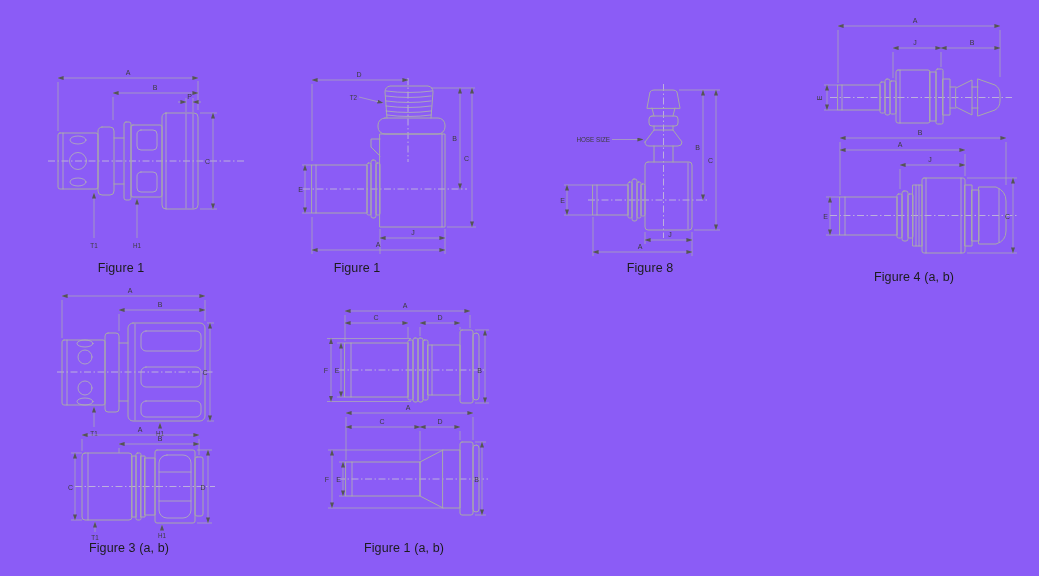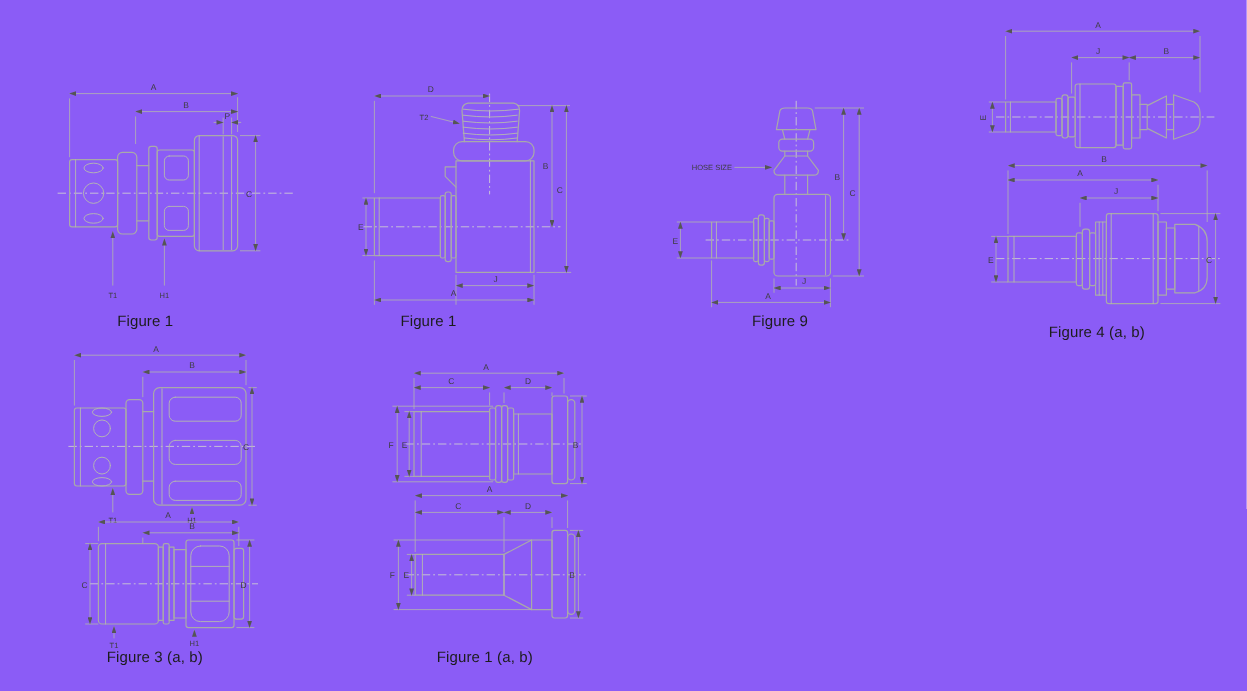--- a/index.html
+++ b/index.html
@@ -136,21 +136,21 @@
     <line class="dim" x1="95" y1="170" x2="142" y2="170" marker-start="url(#ah)" marker-end="url(#ah)"></line>
     <line class="dim" x1="43" y1="182" x2="142" y2="182" marker-start="url(#ah)" marker-end="url(#ah)"></line>
   </g>
   <text class="lbl-s" x="60" y="72" text-anchor="end">HOSE SIZE</text>
   <text class="lbl" x="150" y="80" text-anchor="end">B</text>
   <text class="lbl" x="163" y="93" text-anchor="end">C</text>
   <text class="lbl" x="15" y="133" text-anchor="end">E</text>
   <text class="lbl" x="120" y="167" text-anchor="middle">J</text>
   <text class="lbl" x="90" y="179" text-anchor="middle">A</text>
 </svg>
-<div class="cap" style="left:650px;top:261px">Figure 9</div>
+<div class="cap" style="left:650px;top:261px">Figure 8</div>
 
 <svg class="fig" style="left:800px;top:15px" width="239" height="250" viewBox="0 0 239 250">
   <g>
     <path class="cl" d="M30,82.5 H212"></path>
   </g>
   <g>
     <rect class="ol" x="38" y="70" width="42" height="25"></rect>
     <path class="ol2" d="M42,70 V95"></path>
     <rect class="ol" x="80" y="67" width="5" height="31" rx="1.5"></rect>
     <rect class="ol" x="85" y="64" width="5" height="36" rx="2"></rect>

